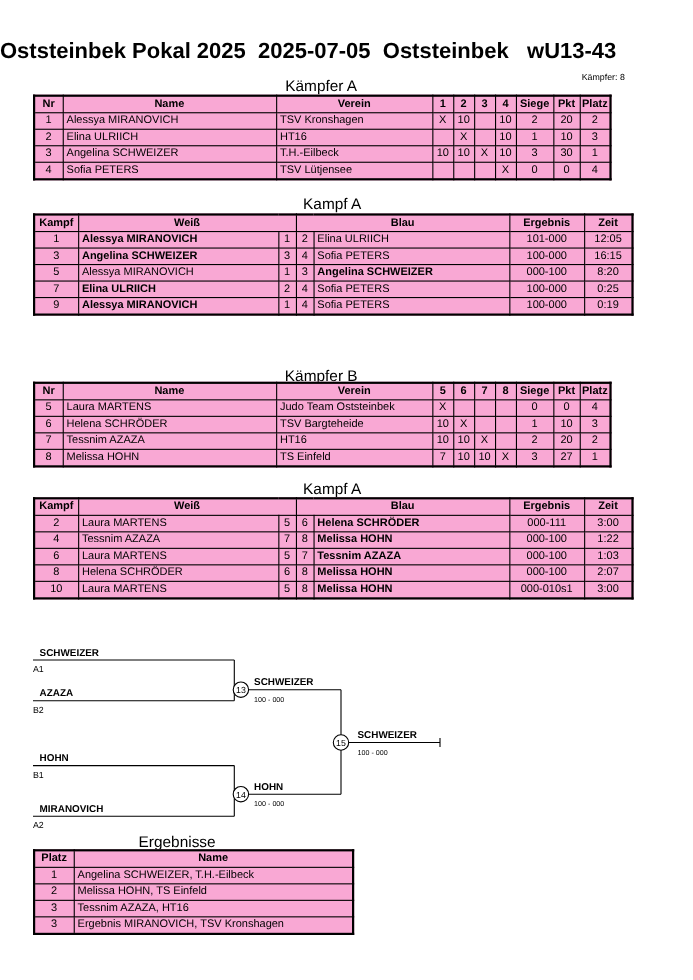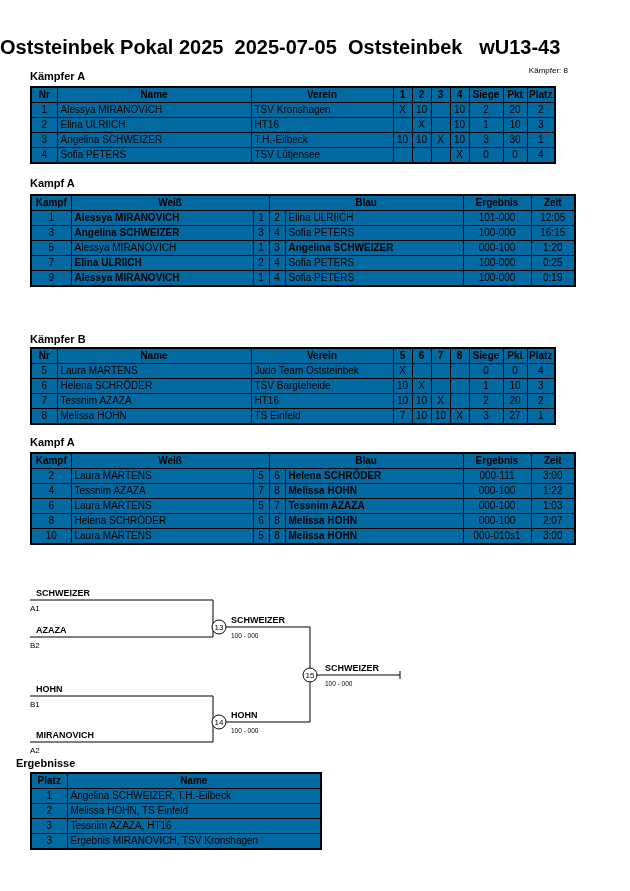--- a/index.html
+++ b/index.html
@@ -1,22 +1,22 @@
 <!DOCTYPE html>
 <html><head>
 <meta charset="utf-8">
 <style>
   html,body{margin:0;padding:0;background:#fff;}
   .page{position:relative;width:630px;height:891px;background:#fff;color:#000;
         font-family:"Liberation Sans",sans-serif;overflow:hidden;}
   .title{position:absolute;top:36px;left:0;width:500px;text-align:center;
          font-size:20px;font-weight:bold;white-space:pre;}
   .fighter-count{position:absolute;top:66px;right:62px;font-size:8px;}
-  .heading{position:absolute;font-size:11px;font-weight:bold;text-align:left;}
-  table{position:absolute;border-collapse:collapse;table-layout:fixed;border:2px solid #000;background:#0369a1;}
+  .heading{position:absolute;font-size:14px;font-weight:normal;text-align:center;}
+  table{position:absolute;border-collapse:collapse;table-layout:fixed;border:2px solid #000;background:#f9a8d4;}
   th,td{border:1px solid #000;font-size:10px;height:14px;line-height:14px;
         padding:0 3px;white-space:nowrap;overflow:hidden;text-align:left;}
   th{font-weight:bold;text-align:center;padding:0 1px;}
   .ctr{text-align:center;}
   .win{font-weight:bold;}
   svg.bracket{position:absolute;font-family:"Liberation Sans",sans-serif;}
   .bname{font-size:9px;font-weight:bold;fill:#000;}
   .bseed{font-size:8px;fill:#000;}
   .bscore{font-size:6.5px;fill:#000;}
   .bnum{font-size:8px;fill:#000;}
@@ -148,21 +148,21 @@
         <td class="ctr">100-000</td>
         <td class="ctr">16:15</td>
       </tr>
       <tr>
         <td class="ctr">5</td>
         <td>Alessya MIRANOVICH</td>
         <td class="ctr">1</td>
         <td class="ctr">3</td>
         <td class="win">Angelina SCHWEIZER</td>
         <td class="ctr">000-100</td>
-        <td class="ctr">1:20</td>
+        <td class="ctr">8:20</td>
       </tr>
       <tr>
         <td class="ctr">7</td>
         <td class="win">Elina ULRIICH</td>
         <td class="ctr">2</td>
         <td class="ctr">4</td>
         <td>Sofia PETERS</td>
         <td class="ctr">100-000</td>
         <td class="ctr">0:25</td>
       </tr>

